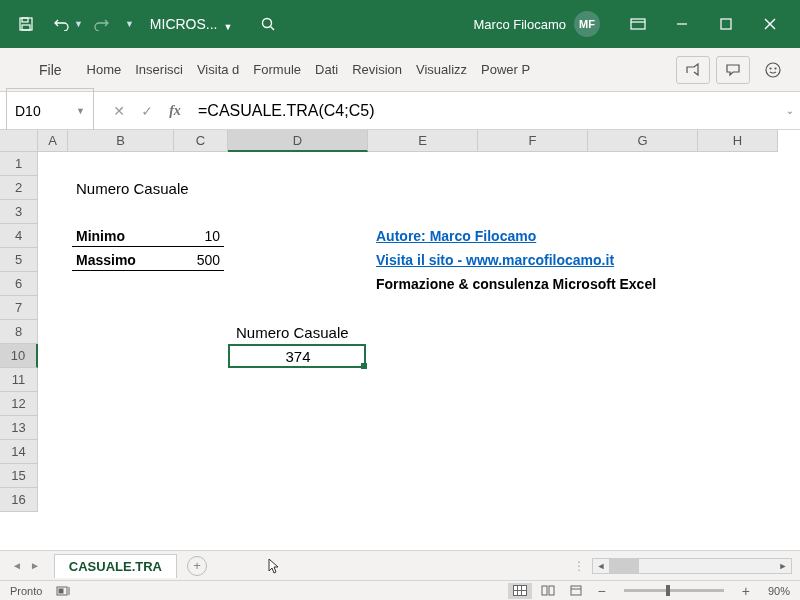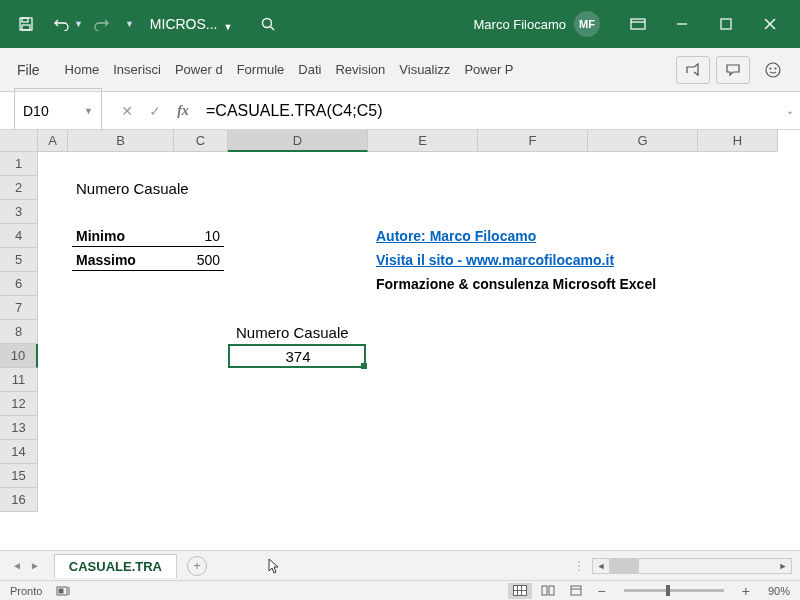--- a/index.html
+++ b/index.html
@@ -7,26 +7,26 @@
 
 .titlebar { height: 48px; background: #217346; display: flex; align-items: center; color: #fff; padding: 0 8px; }
 .titlebar .tb-btn { width: 36px; height: 36px; display: flex; align-items: center; justify-content: center; cursor: pointer; }
 .titlebar .doc { margin-left: 10px; font-size: 14px; display: flex; align-items: flex-end; gap: 6px; }
 .titlebar .user { margin-left: auto; font-size: 13px; display: flex; align-items: center; gap: 8px; }
 .titlebar .avatar { width: 26px; height: 26px; border-radius: 50%; background: #4a8a6e; display: flex; align-items: center; justify-content: center; font-size: 11px; font-weight: bold; }
 .titlebar .win-btn { width: 44px; height: 36px; display: flex; align-items: center; justify-content: center; cursor: pointer; }
 
 .ribbon-tabs { height: 44px; background: #f3f2f1; border-bottom: 1px solid #d4d4d4; display: flex; align-items: center; padding: 0 10px; font-size: 13px; color: #444; }
 .ribbon-tabs .tab { padding: 0 7px; height: 44px; display: flex; align-items: center; cursor: pointer; white-space: nowrap; overflow: hidden; }
-.ribbon-tabs .tab.file { font-size: 14px; padding-right: 18px; }
+.ribbon-tabs .tab.file { font-size: 14px; padding-right: 18px; margin-left: 22px; }
 .ribbon-tabs .spacer { flex: 1; }
 .ribbon-tabs .ricon { width: 34px; height: 28px; border: 1px solid #c8c8c8; border-radius: 3px; margin-left: 6px; display: flex; align-items: center; justify-content: center; cursor: pointer; color: #666; }
 
 .formula-bar { height: 38px; border-bottom: 1px solid #d4d4d4; display: flex; align-items: center; background: #fff; }
-.name-box { width: 88px; height: 46px; border: 1px solid #c8c8c8; margin-left: 14px; display: flex; align-items: center; padding: 0 8px; font-size: 14px; }
+.name-box { width: 88px; height: 46px; border: 1px solid #c8c8c8; margin-left: 6px; display: flex; align-items: center; padding: 0 8px; font-size: 14px; }
 .name-box .dd { margin-left: auto; font-size: 9px; color: #888; }
 .fb-btns { display: flex; align-items: center; margin-left: 12px; gap: 2px; }
 .fb-btn { width: 26px; height: 26px; display: flex; align-items: center; justify-content: center; color: #999; cursor: pointer; font-size: 14px; }
 .fb-btn.fx { font-style: italic; font-family: "Times New Roman", serif; color: #737373; font-weight: bold; }
 .formula-input { flex: 1; height: 30px; border: none; padding: 0 10px; font-size: 16px; outline: none; }
 .fb-expand { width: 20px; color: #888; font-size: 10px; text-align: center; cursor: pointer; }
 
 .grid-area { position: relative; height: 420px; background: #fff; overflow: hidden; }
 .corner { position: absolute; top: 0; left: 0; width: 38px; height: 22px; background: #e6e6e6; border-right: 1px solid #ccc; border-bottom: 1px solid #ccc; }
 .col-headers { position: absolute; top: 0; left: 38px; right: 0; height: 22px; display: flex; }
@@ -123,21 +123,21 @@
         <line x1="1" y1="1" x2="11" y2="11"></line>
         <line x1="11" y1="1" x2="1" y2="11"></line>
       </svg>
   </div>
 </div>
 
 <div class="ribbon-tabs">
   <div class="tab file">File</div>
   <div class="tab">Home</div>
   <div class="tab">Inserisci</div>
-  <div class="tab">Power d</div>
+  <div class="tab">Visita d</div>
   <div class="tab">Formule</div>
   <div class="tab">Dati</div>
   <div class="tab">Revision</div>
   <div class="tab">Visualizz</div>
   <div class="tab">Power P</div>
   <div class="spacer"></div>
   <div class="ricon">
     <svg width="16" height="14" viewBox="0 0 16 14" fill="none" stroke="#555" stroke-width="1.2">
         <path d="M2 10 V4 H9 L13 1 V12 L9 9"></path>
       </svg>

